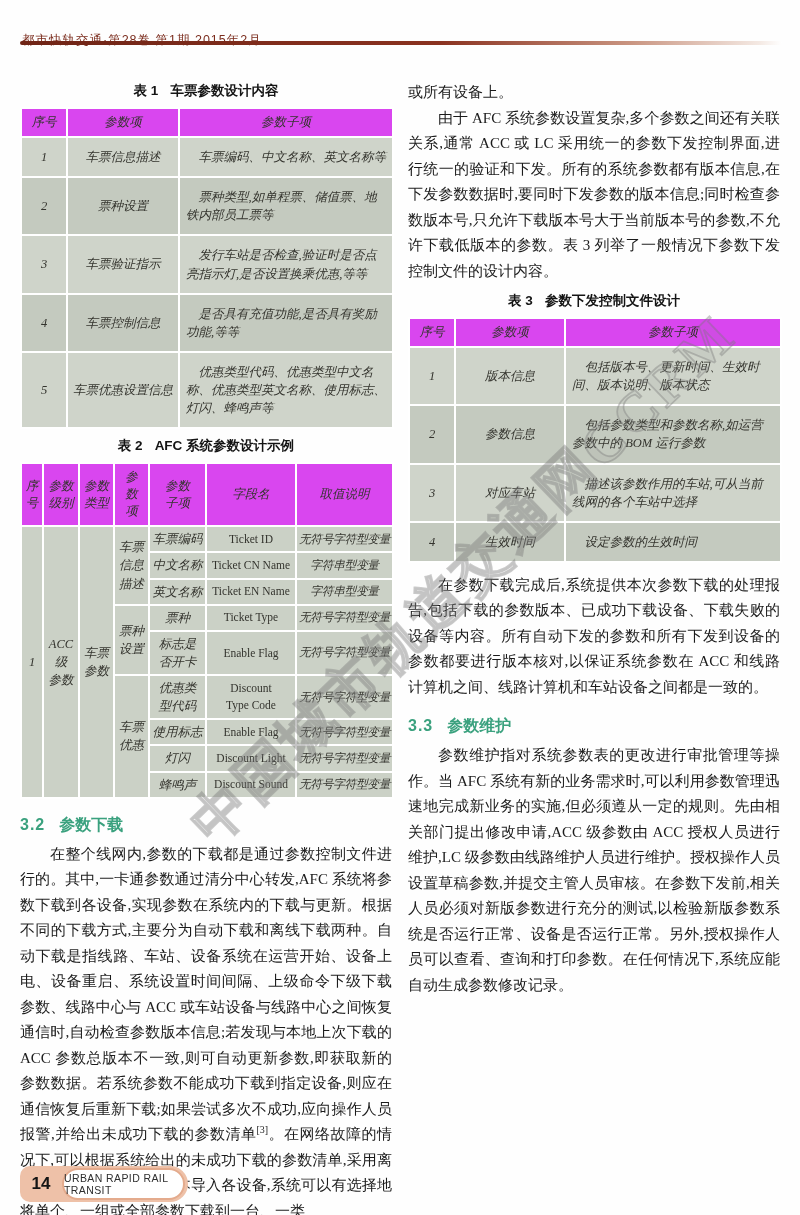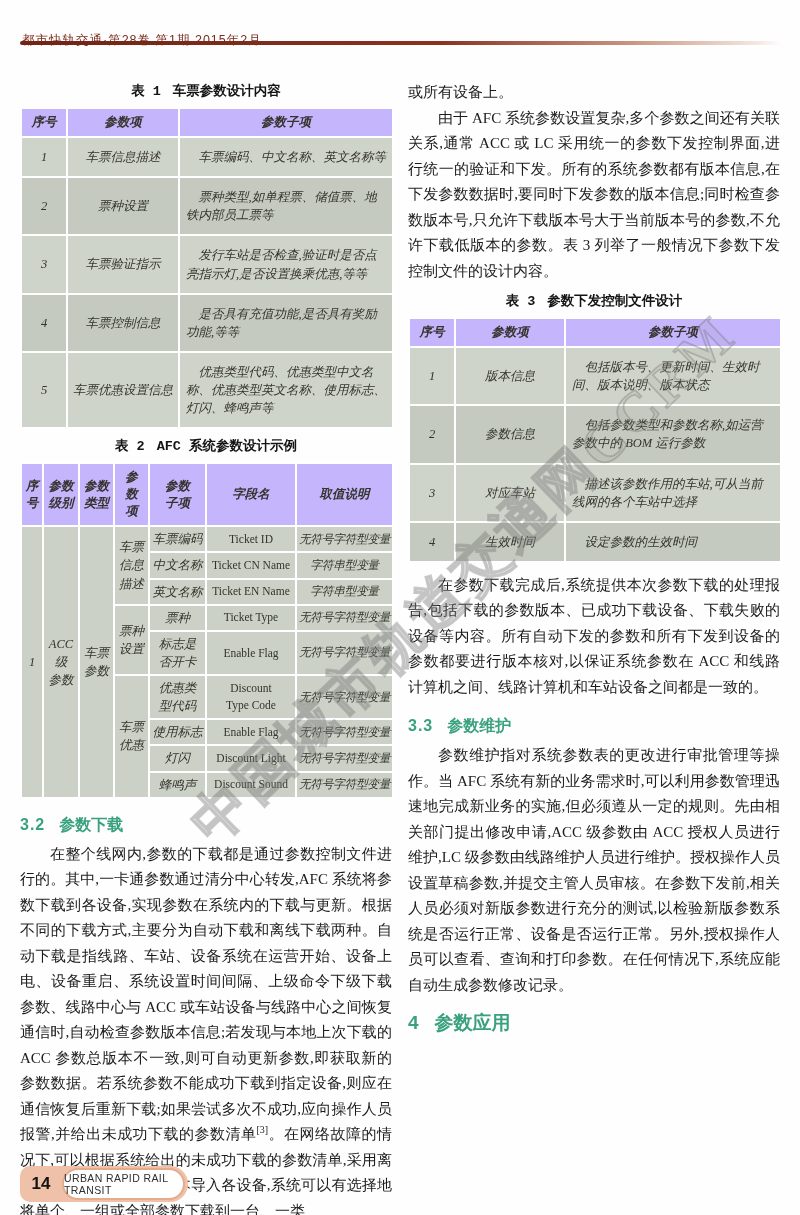--- a/index.html
+++ b/index.html
@@ -11,41 +11,41 @@
              font-size:12.5px; color:#7b2d1e; letter-spacing:1px; }
   .jrule { position:absolute; left:20px; top:41px; width:762px; height:4px; border-radius:2px;
            background:linear-gradient(to right,#6f2416 0%,#8a3220 55%,#c99480 80%,#f4e9e3 97%,#ffffff 100%); }
 
   
   .col { position:absolute; top:80px; width:372px; }
   .col.left  { left:20px; }
   .col.right { left:408px; }
 
   
-  .caption { text-align:center; font-family:Liberation Mono, monospace; font-weight:bold;
+  .caption { text-align:center; font-family:Liberation Sans, sans-serif; font-weight:bold;
              font-size:13.5px; color:#141414; margin:8px 0 7px; }
   .caption .lbl { margin-right:12px; }
   .h2 { font-family:"Liberation Sans","DejaVu Sans",sans-serif; font-weight:bold; font-size:16px;
         color:#3aa17e; margin:16px 0 6px; }
   .h2 .num { margin-right:14px; letter-spacing:1px; }
   .h1 { font-family:"Liberation Sans","DejaVu Sans",sans-serif; font-weight:bold; font-size:19px;
         color:#3aa17e; margin:12px 0 8px; }
   .h1 .num { margin-right:16px; }
 
   
   .para { margin:0; font-size:15px; line-height:25.5px; text-align:justify; color:#1b1b1b;
           word-break:break-all; }
   .para.indent { text-indent:2em; }
   sup { font-size:10px; line-height:0; }
 
   
   table.doc { width:100%; border-collapse:collapse; table-layout:fixed;
               font-family:"Liberation Serif","DejaVu Serif",serif; font-style:italic; color:#34342e; }
   table.doc th, table.doc td { border:2px solid #ffffff; word-break:break-all; }
-  table.doc th { background:#c4b5fd; font-weight:bold; font-size:12.5px; padding:5px 2px;
+  table.doc th { background:#d946ef; font-weight:normal; font-size:12.5px; padding:5px 2px;
                  text-align:center; white-space:pre-line; }
   table.doc td { font-size:12.5px; padding:5px 4px; text-align:center; line-height:1.45; }
   .t13 tbody tr:nth-child(odd) td  { background:#cfd4ca; }
   .t13 tbody tr:nth-child(even) td { background:#c4cabf; }
   .t13 td.c2 { text-align:left; text-indent:1em; padding:10px 6px; }
 
   table.t2 td { background:#cbd1c6; white-space:pre-line; padding:3px 1px; }
   table.t2 td.c1 { font-style:normal; font-size:11.5px; }
   table.t2 td.c2 { white-space:nowrap; font-size:11.8px; letter-spacing:-0.4px; }
 
@@ -267,23 +267,20 @@
         </tbody>
       </table>
 
     <p class="para indent" style="margin-top:10px">在参数下载完成后,系统提供本次参数下载的处理报告,包括下载的参数版本、已成功下载设备、下载失败的设备等内容。所有自动下发的参数和所有下发到设备的参数都要进行版本核对,以保证系统参数在 ACC 和线路计算机之间、线路计算机和车站设备之间都是一致的。</p>
 
     <div class="h2">
       <span class="num">3.3</span><span>参数维护</span>
     </div>
     <p class="para indent">参数维护指对系统参数表的更改进行审批管理等操作。当 AFC 系统有新的业务需求时,可以利用参数管理迅速地完成新业务的实施,但必须遵从一定的规则。先由相关部门提出修改申请,ACC 级参数由 ACC 授权人员进行维护,LC 级参数由线路维护人员进行维护。授权操作人员设置草稿参数,并提交主管人员审核。在参数下发前,相关人员必须对新版参数进行充分的测试,以检验新版参数系统是否运行正常、设备是否运行正常。另外,授权操作人员可以查看、查询和打印参数。在任何情况下,系统应能自动生成参数修改记录。</p>
 
-    <div class="h1">
-      <span class="num">4</span><span>参数应用</span>
-    </div>
   </div>
 
   <div class="footer">
     <span class="pagenum">14</span>
     <span class="fpill">URBAN RAPID RAIL TRANSIT</span>
   </div>
 
 </div>
 
 </body></html>

